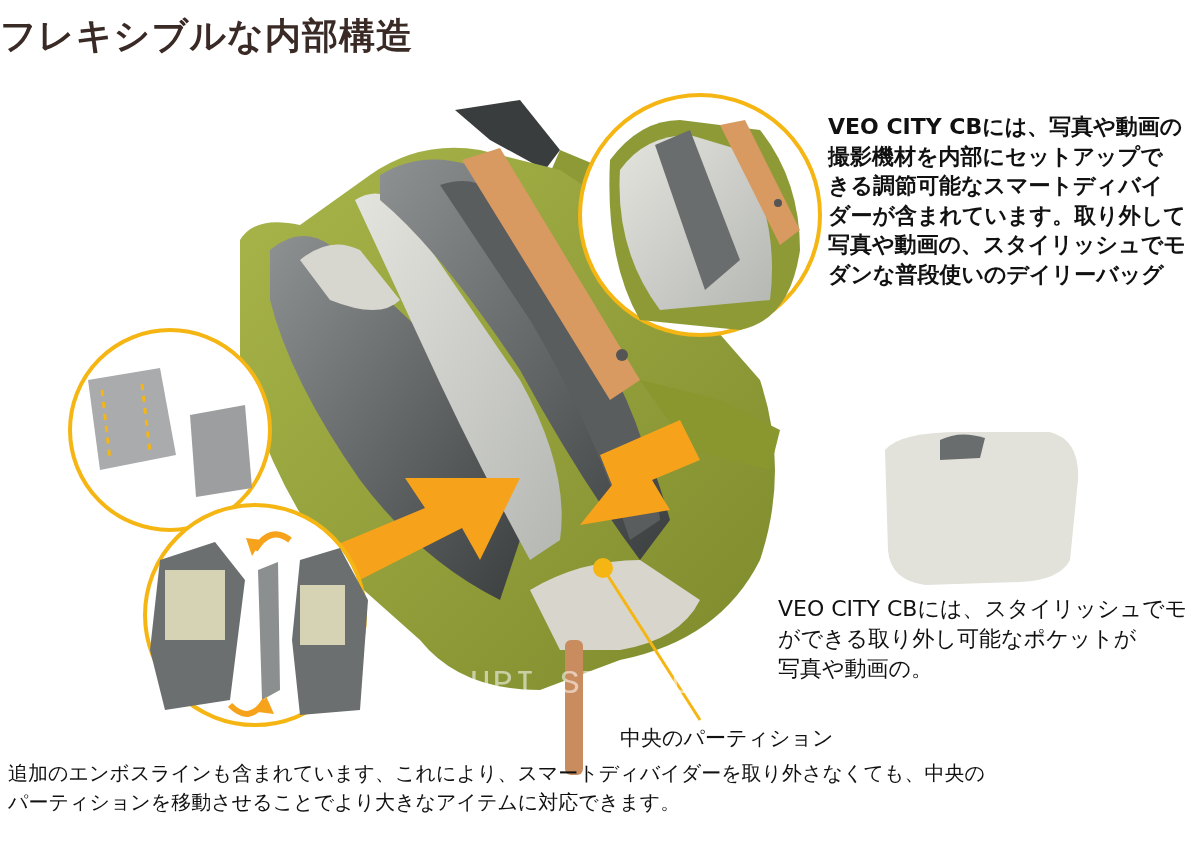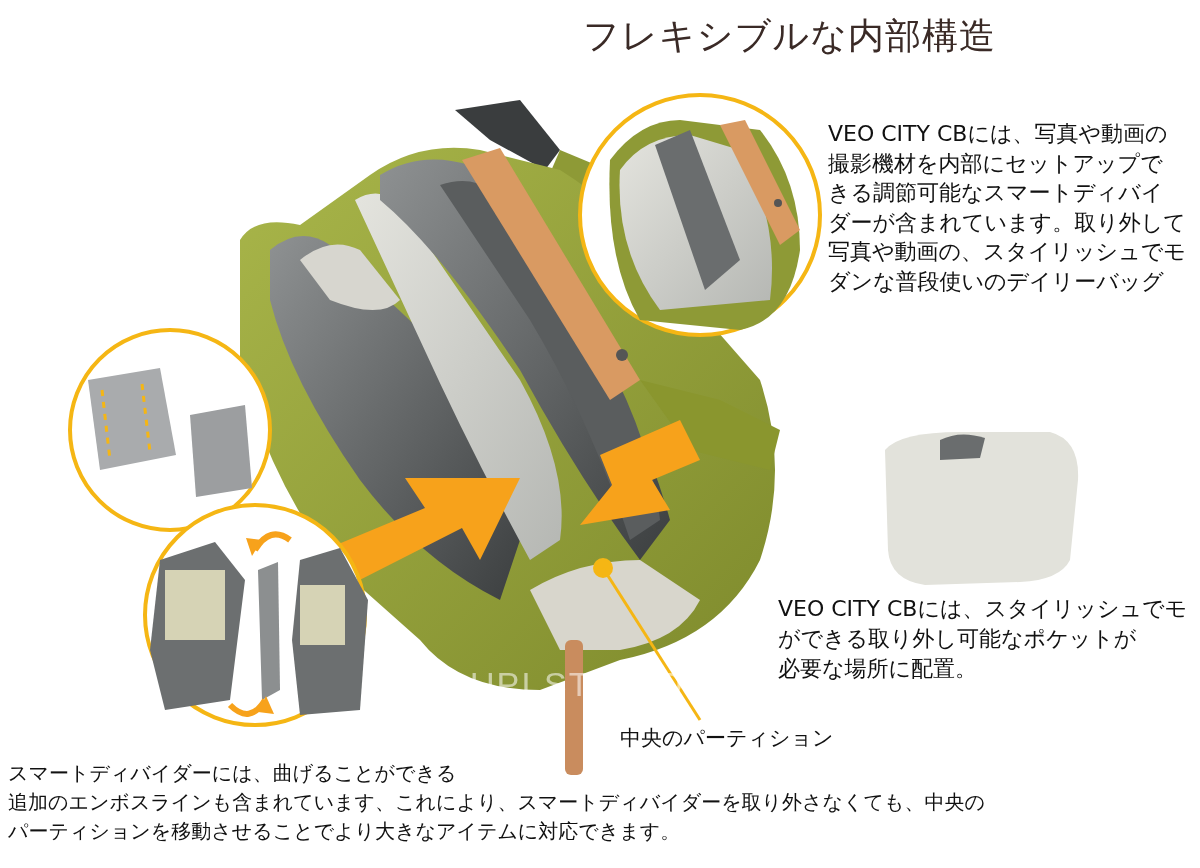--- a/index.html
+++ b/index.html
@@ -1,28 +1,28 @@
 <!DOCTYPE html>
 <html><head>
   <meta charset="utf-8">
   <style>
     html, body { margin: 0; padding: 0; background: #ffffff; }
     body { width: 1200px; height: 868px; position: relative; overflow: hidden;
            font-family: "DejaVu Sans", "Liberation Sans", sans-serif; color: #111; }
-    .title { position: absolute; left: 0; width: 996px; top: 12px; text-align: right;
-             font-size: 36px; font-weight: normal; color: #3a2a26; letter-spacing: 1px; }
+    .title { position: absolute; left: 0; width: 996px; top: 12px; text-align: left;
+             font-size: 36px; font-weight: bold; color: #3a2a26; letter-spacing: 1px; }
     .art { position: absolute; left: 0; top: 0; width: 1200px; height: 868px; }
     .text-block { position: absolute; font-size: 22px; line-height: 30px; color: #111; white-space: nowrap; }
     .text-block div { display: block; }
-    #desc-divider { left: 828px; top: 119px; font-size: 22px; line-height: 29.5px; }
+    #desc-divider { left: 828px; top: 112px; font-size: 22px; line-height: 29.5px; font-weight: bold; }
     #desc-pocket { left: 778px; top: 594px; font-size: 22px; line-height: 30px; }
     #label-partition { left: 620px; top: 723px; font-size: 21px; }
     #desc-emboss { left: 8px; top: 759px; font-size: 20px; line-height: 29px; }
     .watermark { position: absolute; left: 470px; top: 665px; font-size: 34px; color: rgba(255,255,255,0.55);
-                 letter-spacing: 2px; font-family: Liberation Sans, sans-serif; }
+                 letter-spacing: 2px; font-family: Liberation Mono, monospace; }
   </style>
 </head>
 <body>
 
 <svg class="art" viewBox="0 0 1200 868" xmlns="http://www.w3.org/2000/svg">
   <defs>
     <linearGradient id="green" x1="0" y1="0" x2="1" y2="1">
       <stop offset="0" stop-color="#a9b64a"></stop>
       <stop offset="1" stop-color="#7e8a2c"></stop>
     </linearGradient>
@@ -114,24 +114,23 @@
   <div>撮影機材を内部にセットアップで</div>
   <div>きる調節可能なスマートディバイ</div>
   <div>ダーが含まれています。取り外して</div>
   <div>写真や動画の、スタイリッシュでモ</div>
   <div>ダンな普段使いのデイリーバッグ</div>
 </div>
 
 <div class="text-block" id="desc-pocket">
   <div>VEO CITY CBには、スタイリッシュでモ</div>
   <div>ができる取り外し可能なポケットが</div>
-  <div>必要な場所に配置。</div>
+  <div>写真や動画の。</div>
 </div>
 
 <div class="watermark">UPI STUDIO</div>
 
 <div class="text-block" id="label-partition">中央のパーティション</div>
 
 <div class="text-block" id="desc-emboss">
-  <div>スマートディバイダーには、曲げることができる</div>
   <div>追加のエンボスラインも含まれています、これにより、スマートディバイダーを取り外さなくても、中央の</div>
   <div>パーティションを移動させることでより大きなアイテムに対応できます。</div>
 </div>
 
 </body></html>

